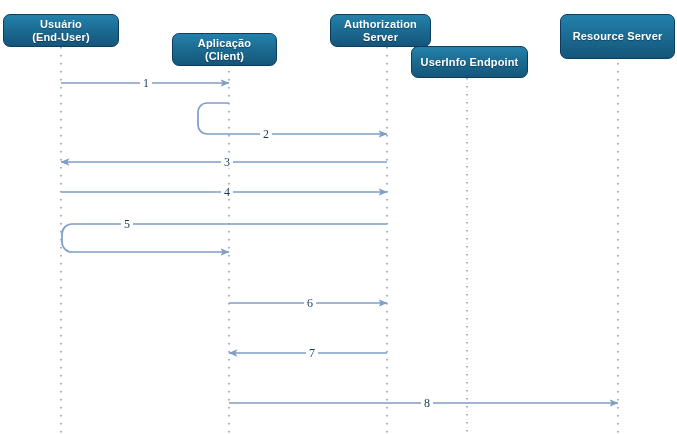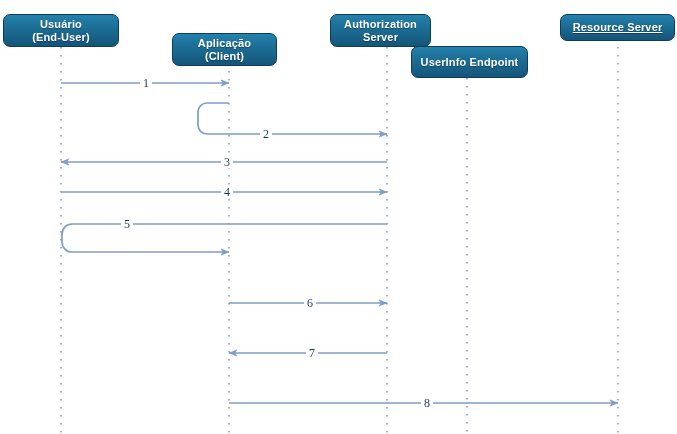--- a/index.html
+++ b/index.html
@@ -107,21 +107,21 @@
       </div>
       <div class="participant-box" style="left: 172px; top: 2px; width: 105px; height: 33px; margin-top: 19px;">
         <span class="plabel"><span>Aplicação</span><br><span class="it">(Client)</span></span>
       </div>
       <div class="participant-box" style="left: 330px; top: 2px; width: 101px; height: 33px;">
         <span class="plabel"><span>Authorization</span><br><span>Server</span></span>
       </div>
       <div class="participant-box" style="left: 411px; top: 34px; width: 117px; height: 32px; justify-content: center;">
         <span class="plabel"><span>UserInfo Endpoint</span></span>
       </div>
-      <div class="participant-box" style="left: 560px; top: 2px; width: 115px; height: 27px; text-decoration: underline;">
+      <div class="participant-box" style="left: 560px; top: 2px; width: 115px; height: 45px;">
         <span class="plabel"><span>Resource Server</span></span>
       </div>
     </div>
   <div id="numbers-layer">
       <div class="msg-number" style="left: 146px; top: 71px;">1</div>
       <div class="msg-number" style="left: 266px; top: 122px;">2</div>
       <div class="msg-number" style="left: 227px; top: 150px;">3</div>
       <div class="msg-number" style="left: 227px; top: 180px;">4</div>
       <div class="msg-number" style="left: 127px; top: 212px;">5</div>
       <div class="msg-number" style="left: 310px; top: 291px;">6</div>

